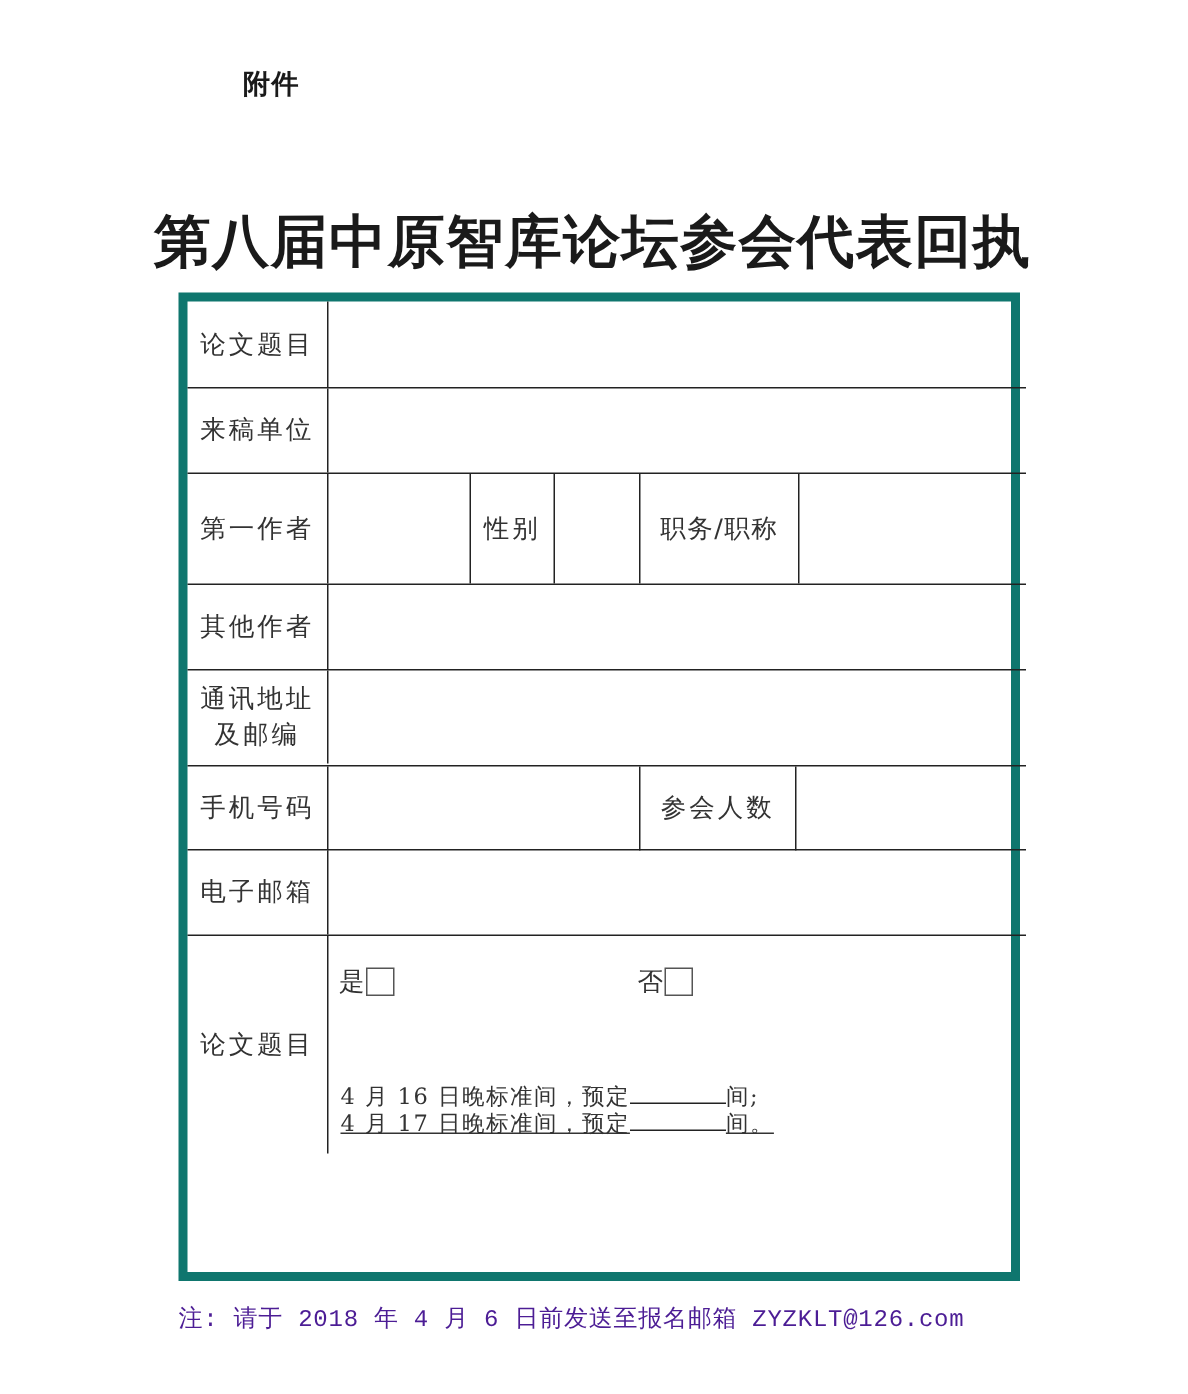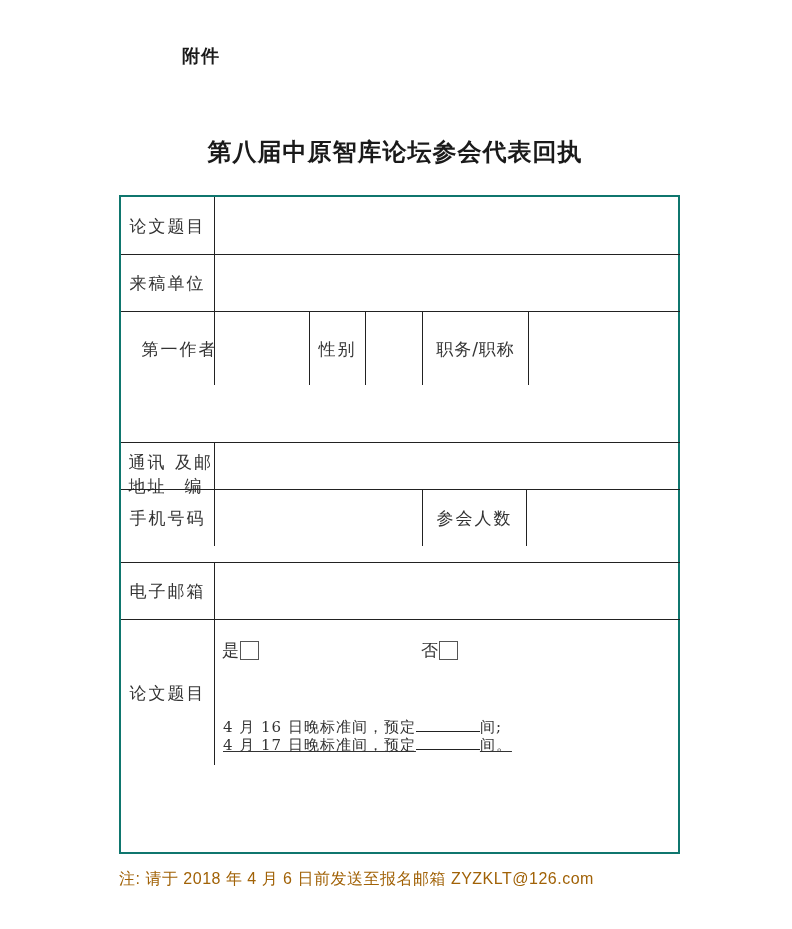--- a/index.html
+++ b/index.html
@@ -15,41 +15,40 @@
       color: #1a1a1a;
       overflow: hidden;
     }
     .attachment {
       position: absolute;
       left: 162px;
       top: 44px;
       font-size: 18px;
       font-weight: bold;
       letter-spacing: 1px;
-      margin-left: 20px;
     }
     .title {
       position: absolute;
       left: 0;
       width: 792px;
       top: 136px;
       text-align: center;
       font-family: "DejaVu Serif", serif;
-      font-size: 24px;
+      font-size: 38px;
       font-weight: bold;
       letter-spacing: 1px;
       text-indent: -2px;
     }
     .form {
       position: absolute;
       left: 119px;
       top: 195px;
       width: 561px;
       height: 659px;
-      border: 2px solid #0f766e;
+      border: 6px solid #0f766e;
       box-sizing: border-box;
     }
     .row {
       position: absolute;
       left: 0;
       width: 559px;
       border-top: 1px solid #222;
       box-sizing: border-box;
     }
     .row.first { border-top: none; }
@@ -110,23 +109,23 @@
       width: 64px;
       border-bottom: 1px solid #222;
       height: 14px;
       vertical-align: baseline;
       cursor: text;
     }
     .note {
       position: absolute;
       left: 119px;
       top: 869px;
-      font-family: Liberation Sans, sans-serif;
+      font-family: Liberation Mono, monospace;
       font-size: 16px;
-      color: #a16207;
+      color: #4c1d95;
       letter-spacing: 0.5px;
       white-space: nowrap;
     }
   </style>
 </head>
 <body>
 
 <div class="attachment">附件</div>
 <div class="title">第八届中原智库论坛参会代表回执</div>
 
@@ -136,38 +135,42 @@
     <div class="cell" style="left:0;width:93px;">论文题目</div>
     <div class="cell bl input" style="left:93px;width:466px;"></div>
   </div>
 
   <div class="row" style="top:57px;height:57px;">
     <div class="cell" style="left:0;width:93px;">来稿单位</div>
     <div class="cell bl input" style="left:93px;width:466px;"></div>
   </div>
 
   <div class="row" style="top:114px;height:74px;">
-    <div class="cell" style="left:12px;width:93px;">第一作者</div>
+    <div class="cell" style="left:0;width:93px;">第一作者</div>
     <div class="cell bl input" style="left:93px;width:95px;"></div>
-    <div class="cell bl" style="left:188px;width:56px;">性别</div>
+    <div class="cell bl" style="left:188px;width:56px;font-family:Liberation Serif, serif;">性别</div>
     <div class="cell bl input" style="left:244px;width:57px;"></div>
     <div class="cell bl" style="left:301px;width:106px;letter-spacing:1px;">职务/职称</div>
     <div class="cell bl input" style="left:407px;width:152px;"></div>
   </div>
 
+  <div class="row" style="top:188px;height:57px;">
+    <div class="cell" style="left:0;width:93px;">其他作者</div>
+    <div class="cell bl input" style="left:93px;width:466px;"></div>
+  </div>
 
   <div class="row" style="top:245px;height:63px;">
-    <div class="cell" style="left:0;width:93px;flex-direction:row;line-height:24px;">
+    <div class="cell" style="left:0;width:93px;flex-direction:column;line-height:24px;">
       <span>通讯地址</span>
       <span>及邮编</span>
     </div>
     <div class="cell bl input" style="left:93px;width:466px;"></div>
   </div>
 
-  <div class="row" style="top:292px;height:57px;">
+  <div class="row" style="top:309px;height:57px;">
     <div class="cell" style="left:0;width:93px;">手机号码</div>
     <div class="cell bl input" style="left:93px;width:208px;"></div>
     <div class="cell bl" style="left:301px;width:104px;">参会人数</div>
     <div class="cell bl input" style="left:405px;width:154px;"></div>
   </div>
 
   <div class="row" style="top:365px;height:57px;">
     <div class="cell" style="left:0;width:93px;">电子邮箱</div>
     <div class="cell bl input" style="left:93px;width:466px;"></div>
   </div>

